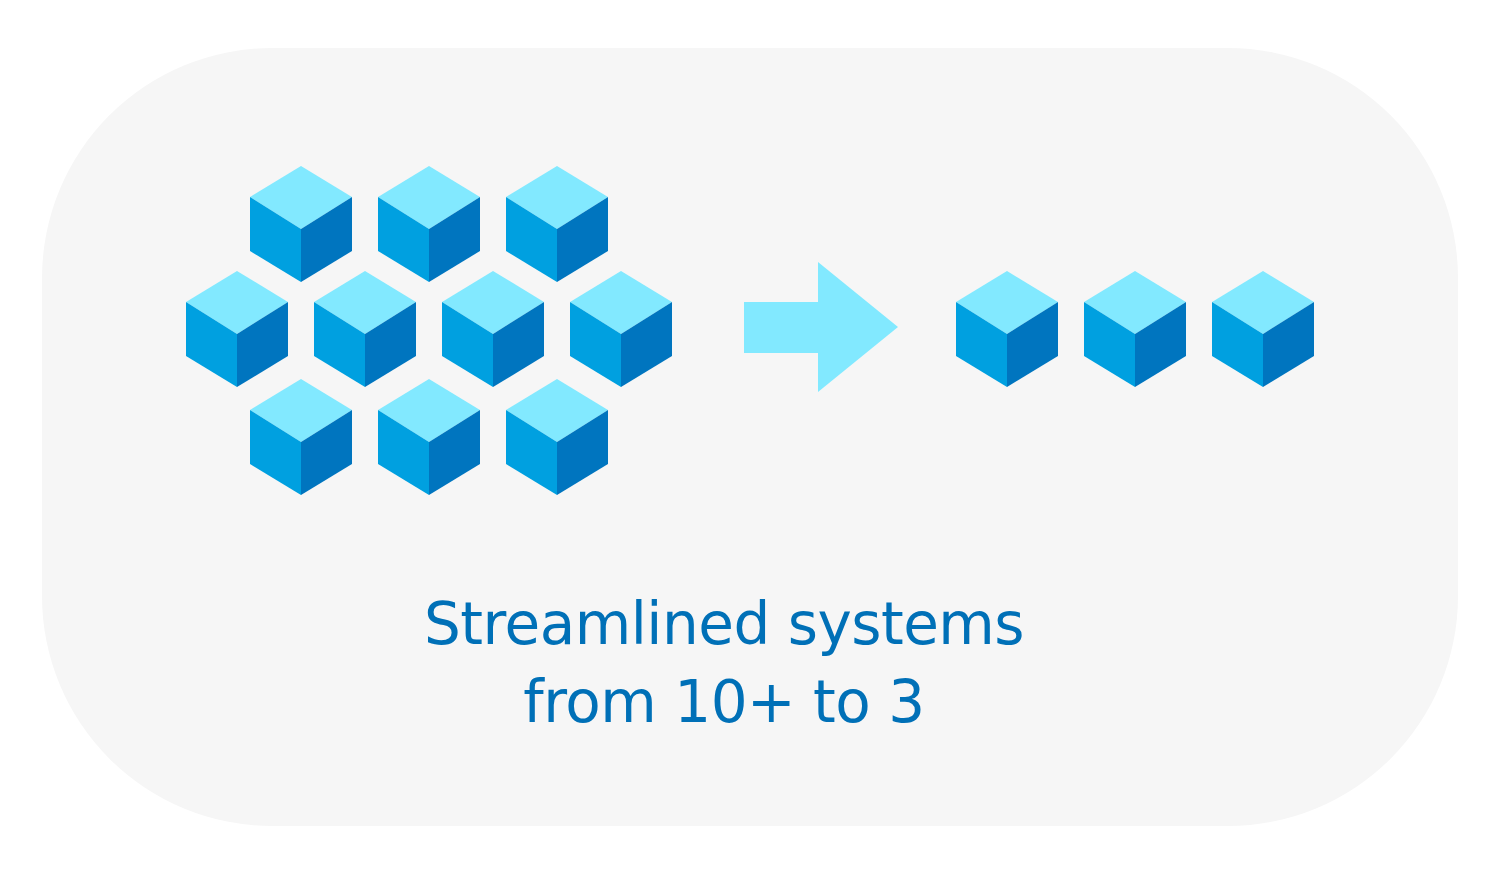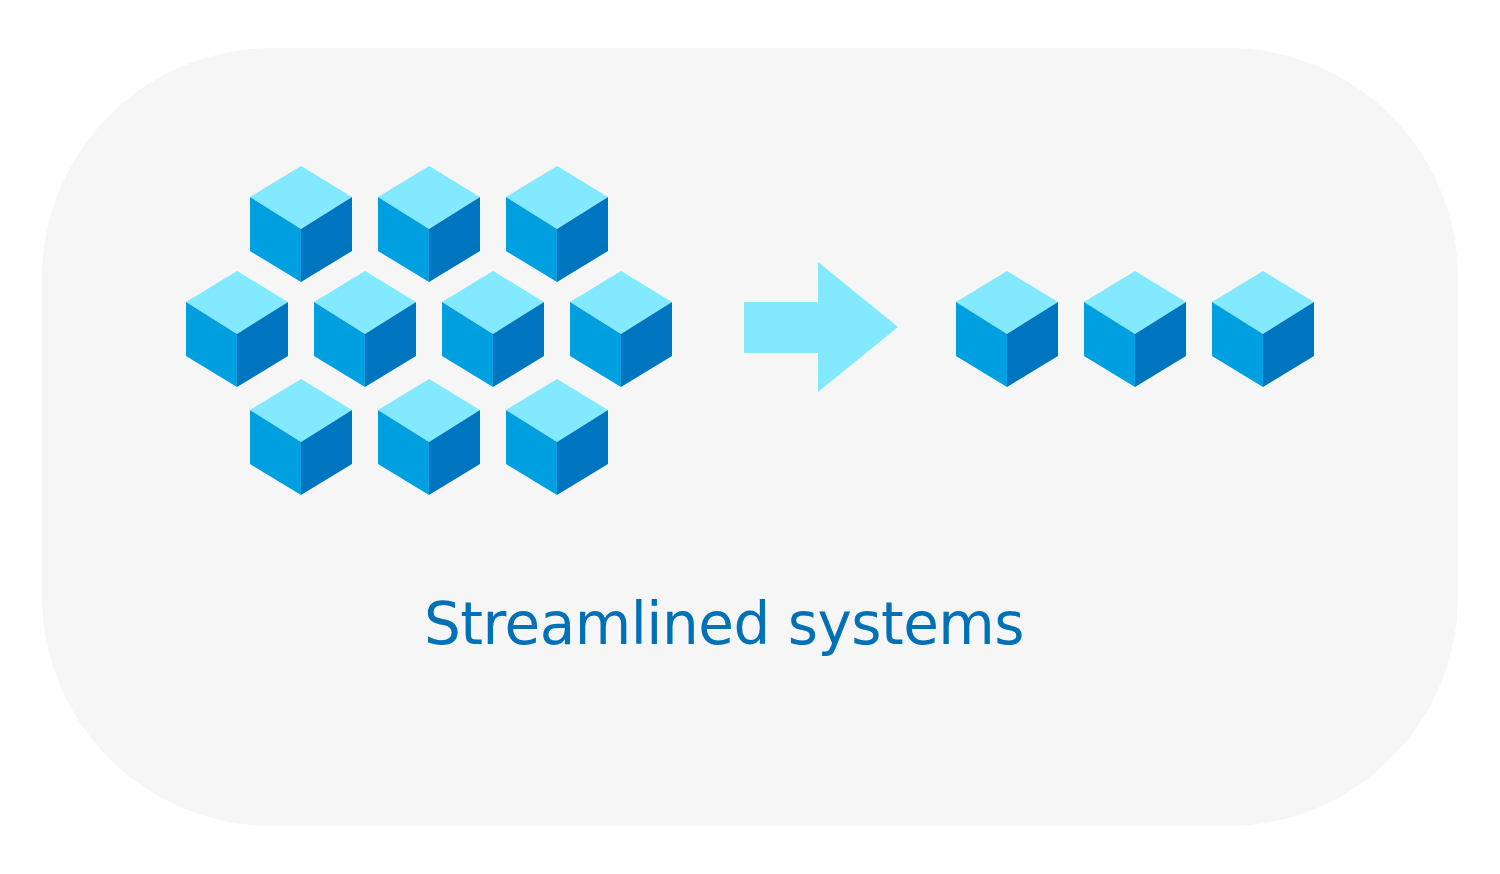--- a/index.html
+++ b/index.html
@@ -91,13 +91,14 @@
       <g>
         <polygon points="1263,271 1314,302 1263,334 1212,302" fill="#82e9ff"></polygon>
         <polygon points="1212,302 1263,334 1263,387 1212,356" fill="#00a0e0"></polygon>
         <polygon points="1314,302 1263,334 1263,387 1314,356" fill="#0075bf"></polygon>
       </g>
     </g>
 </svg>
 
 <div class="caption">
   <span>Streamlined systems</span>
+  <span>from 10+ to 3</span>
 </div>
 
 </body></html>

